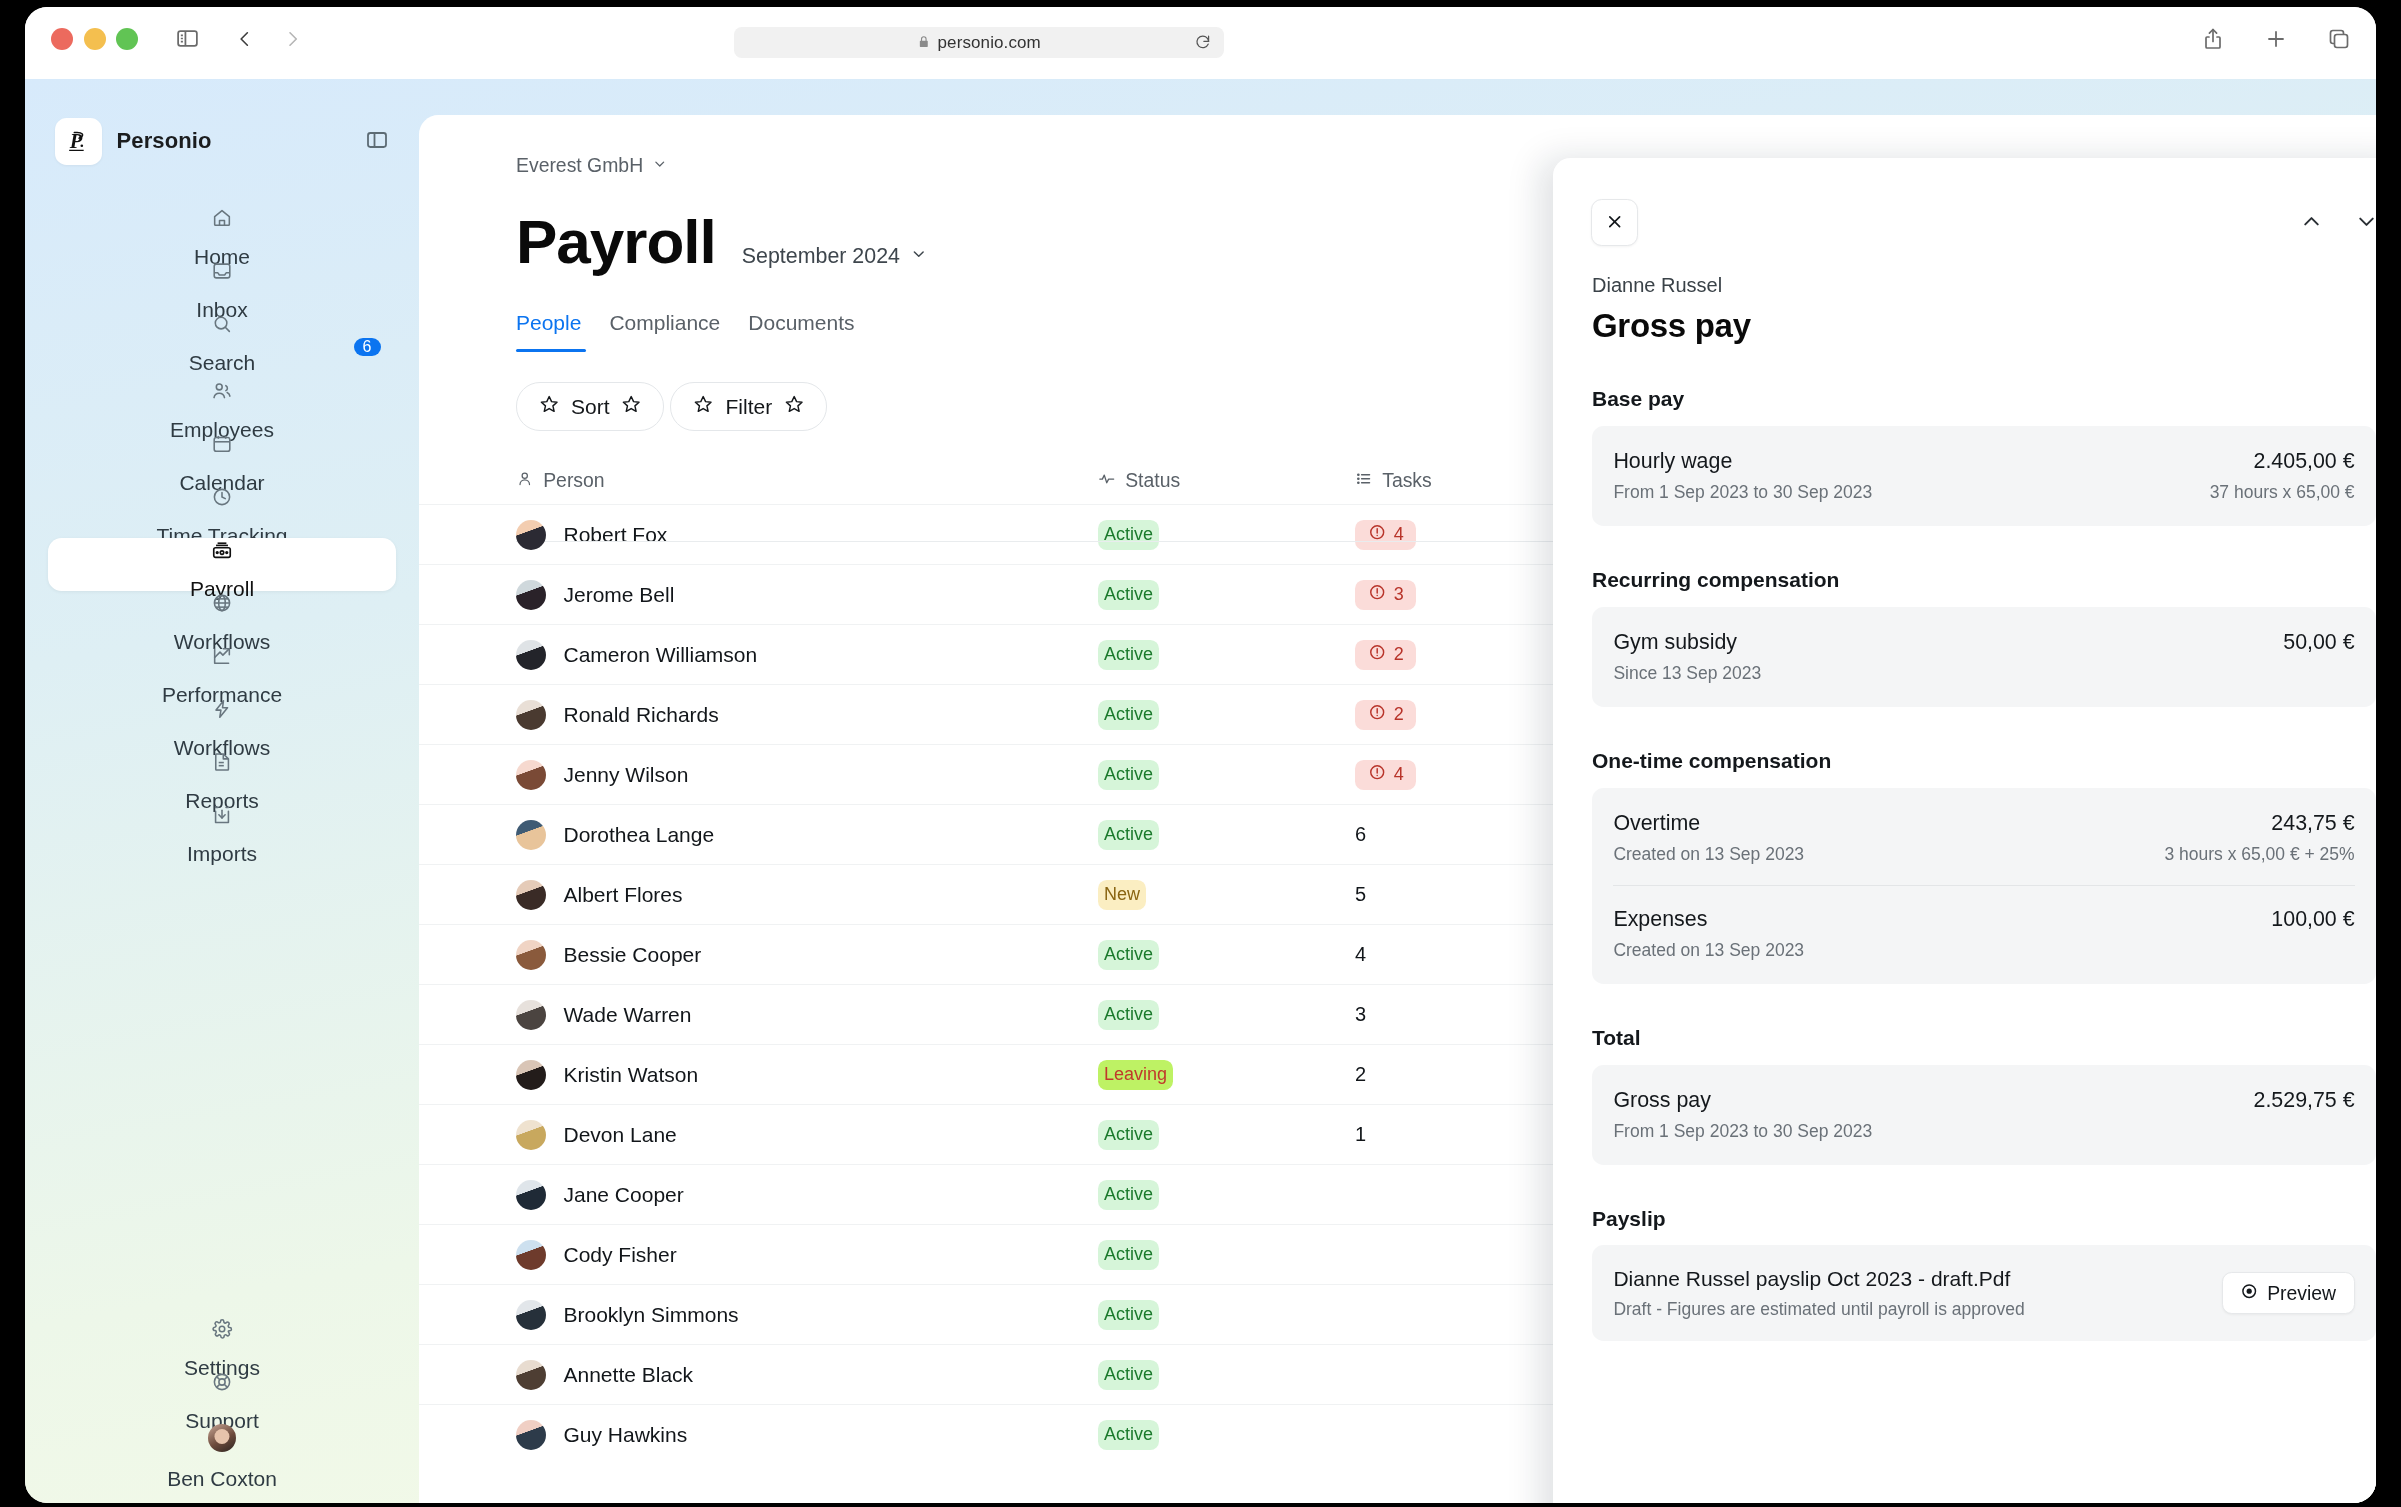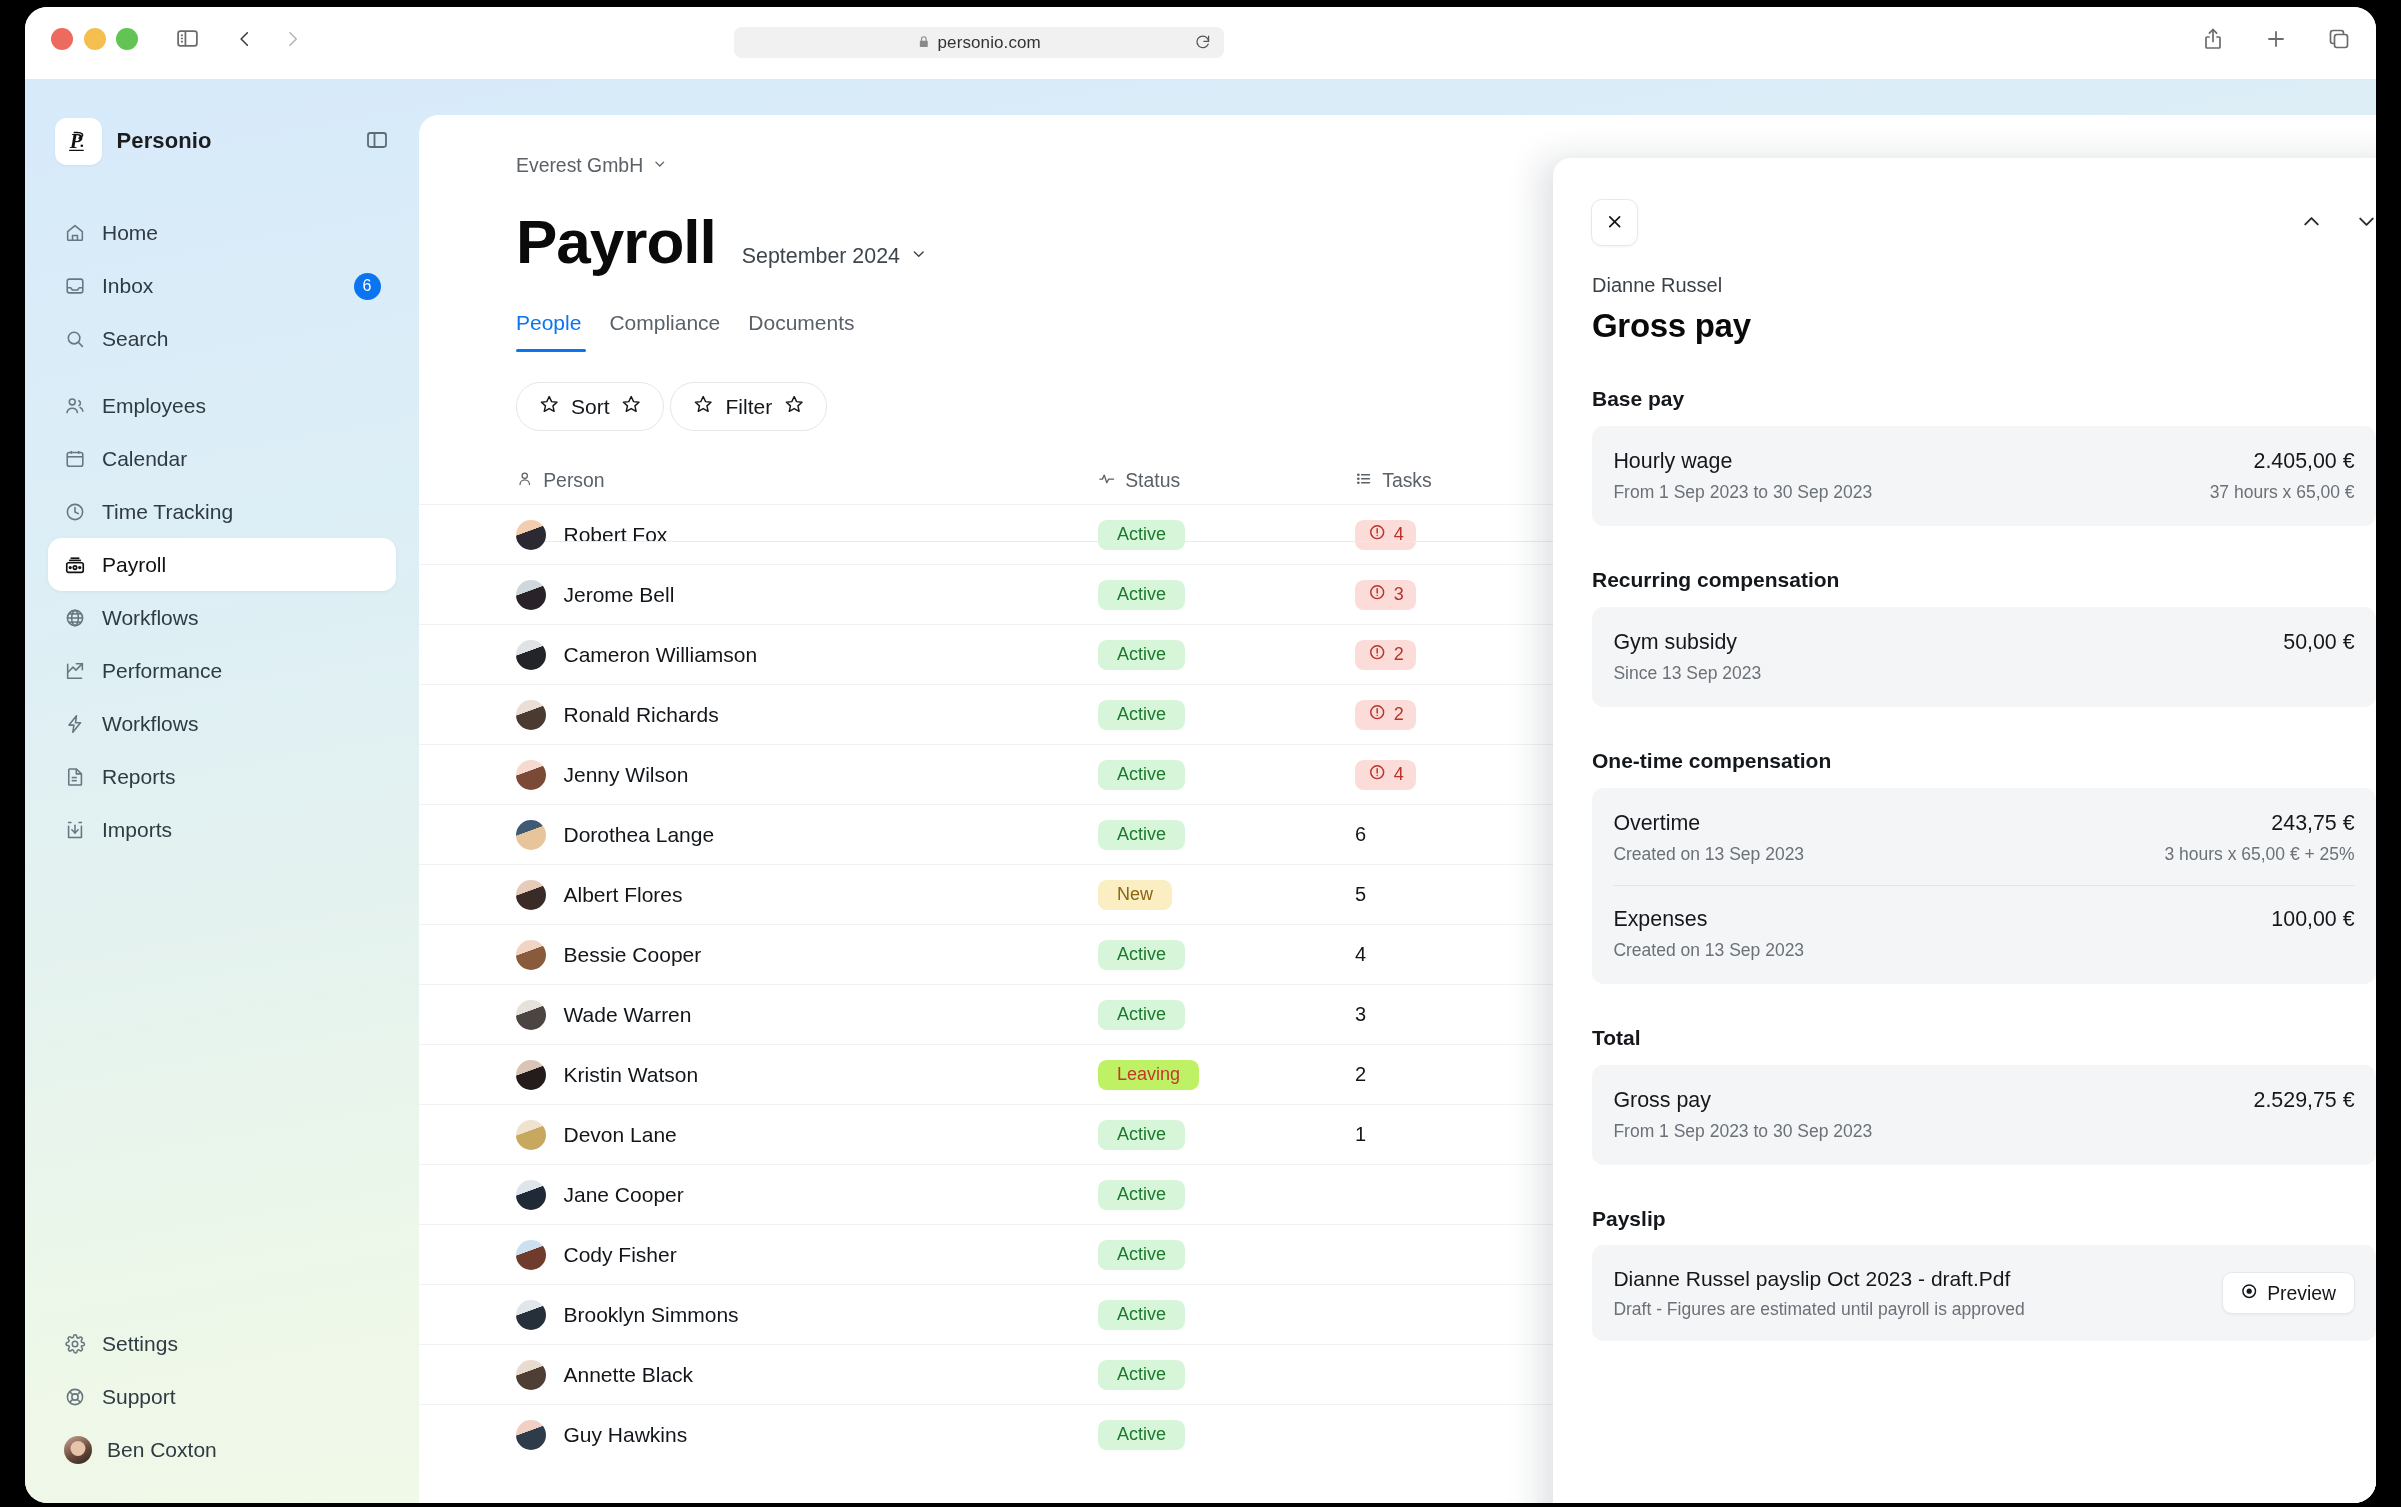--- a/index.html
+++ b/index.html
@@ -105,20 +105,21 @@
   .nav-item {
     display: flex; align-items: center;
     height: 53px;
     margin: 0 23px;
     padding: 0 15.5px;
     border-radius: 13.6px;
     gap: 15.5px;
     color: #2f3b43;
     font-size: 21px;
     position: relative;
+    flex-direction: column;
   }
   .nav-item .ico { width: 23px; height: 23px; display:flex; align-items:center; justify-content:center; color:#68767f; flex: 0 0 23px; }
   .nav-item.active {
     background: #ffffff;
     box-shadow: 0 1px 3.9px rgba(0,0,0,.06);
     color: #111;
   }
   .nav-item.active .ico { color: #111; }
   .badge {
     margin-left: auto;
@@ -219,21 +220,21 @@
   .av::before {
     content:''; position:absolute; inset:0;
   }
   .av::after {
     content:''; position:absolute; left:50%; top:16%;
     width:52%; height:52%; transform:translateX(-50%);
     border-radius:50%;
   }
   .pill {
     display: inline-flex; align-items: center; justify-content: center;
-    height: 30px; padding: 0 19px; border-radius: 8.7px;
+    height: 30px; padding: 0 6px; border-radius: 8.7px;
     font-size: 18px;
   }
   .pill.active { background: #d6f5d9; color: #1b7a2c; }
   .pill.new    { background: #fbeec2; color: #8a6512; }
   .pill.leaving{ background: #bef264; color: #c0392b; }
 
   .taskpill {
     display: inline-flex; align-items: center; gap: 7.8px;
     height: 30px; padding: 0 12.6px; border-radius: 8.7px;
     background: #fbdcd9; color: #b8342a; font-size: 18px;

